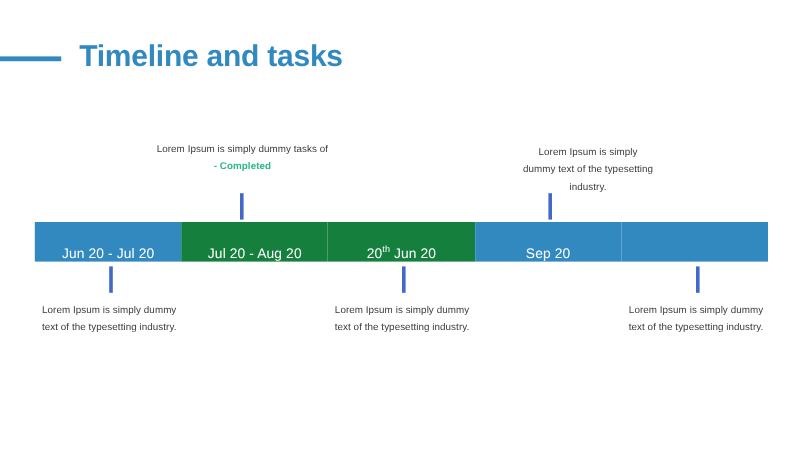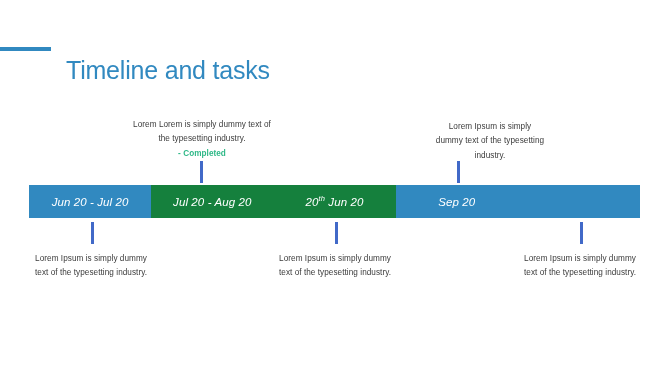--- a/index.html
+++ b/index.html
@@ -28,46 +28,44 @@
     top: 47px;
     width: 51px;
     height: 4px;
     background: #3189c0;
   }
   .slide-title {
     position: absolute;
     left: 66px;
     top: 33px;
     font-size: 25px;
-    font-weight: normal;
+    font-weight: bold;
     color: #3189c0;
     letter-spacing: -0.2px;
     white-space: nowrap;
-    margin-top: 23px;
   }
 
   
   .timeline-bar {
     position: absolute;
     left: 29px;
     top: 185px;
     width: 611px;
     height: 33px;
     display: flex;
   }
   .segment {
     flex: 1 1 0;
     display: flex;
-    align-items: center;
+    align-items: flex-end;
     justify-content: center;
     color: #ffffff;
     font-size: 11.5px;
     letter-spacing: 0.1px;
     white-space: nowrap;
-    font-style: italic;
   }
   .segment.light { background: #3189c0; }
   .segment.dark  { background: #15803d; }
   .segment sup {
     font-size: 7.5px;
     vertical-align: super;
     line-height: 0;
   }
 
   
@@ -97,22 +95,21 @@
 </style>
 </head>
 <body>
 
 <div class="slide">
 
   <div class="title-rule"></div>
   <div class="slide-title">Timeline and tasks</div>
 
   <div class="annotation" style="left:128px; top:118px; width:148px;">
-    <span class="line">Lorem Lorem is simply dummy text of</span>
-    <span class="line">the typesetting industry.</span>
+    <span class="line">Lorem Ipsum is simply dummy tasks of</span>
     <span class="status">- Completed</span>
   </div>
   <div class="tick above" style="left:200px;"></div>
 
   <div class="annotation" style="left:428px; top:120px; width:124px;">
     <span class="line">Lorem Ipsum is simply</span>
     <span class="line">dummy text of the typesetting</span>
     <span class="line">industry.</span>
   </div>
   <div class="tick above" style="left:457px;"></div>

